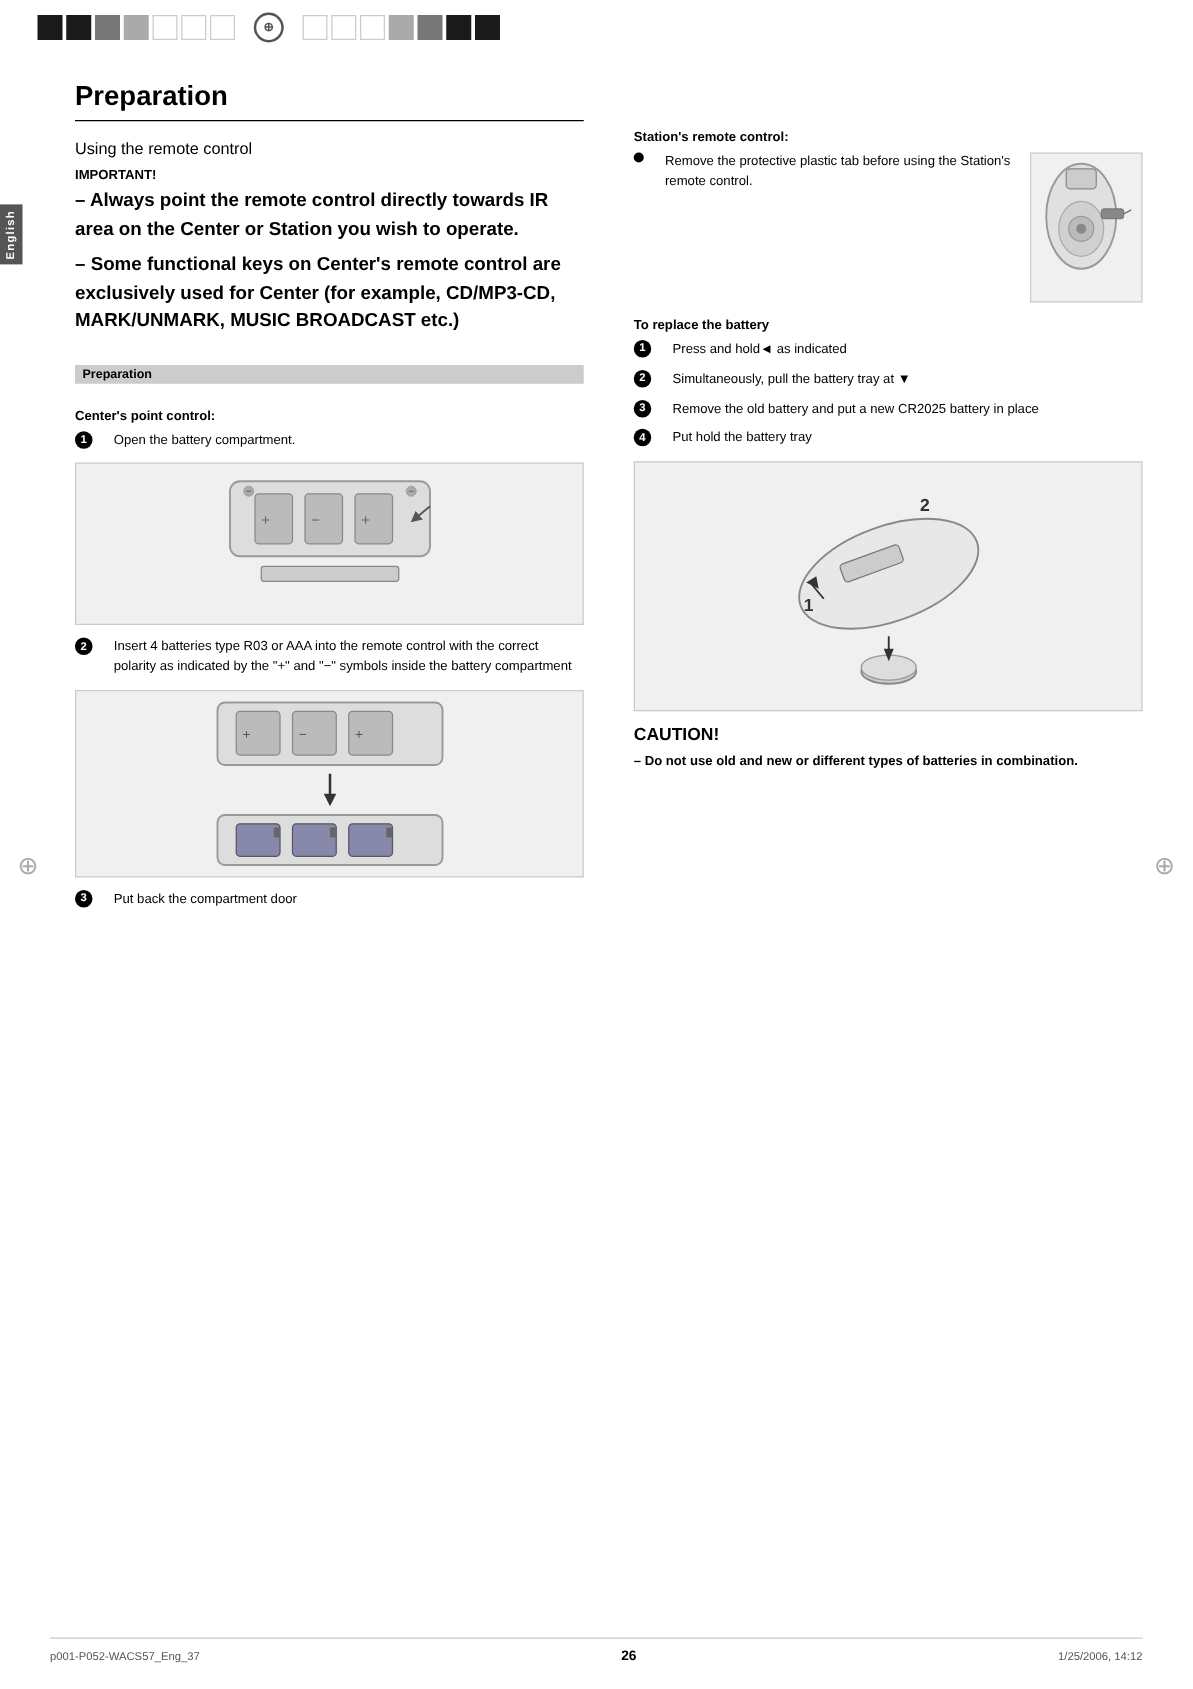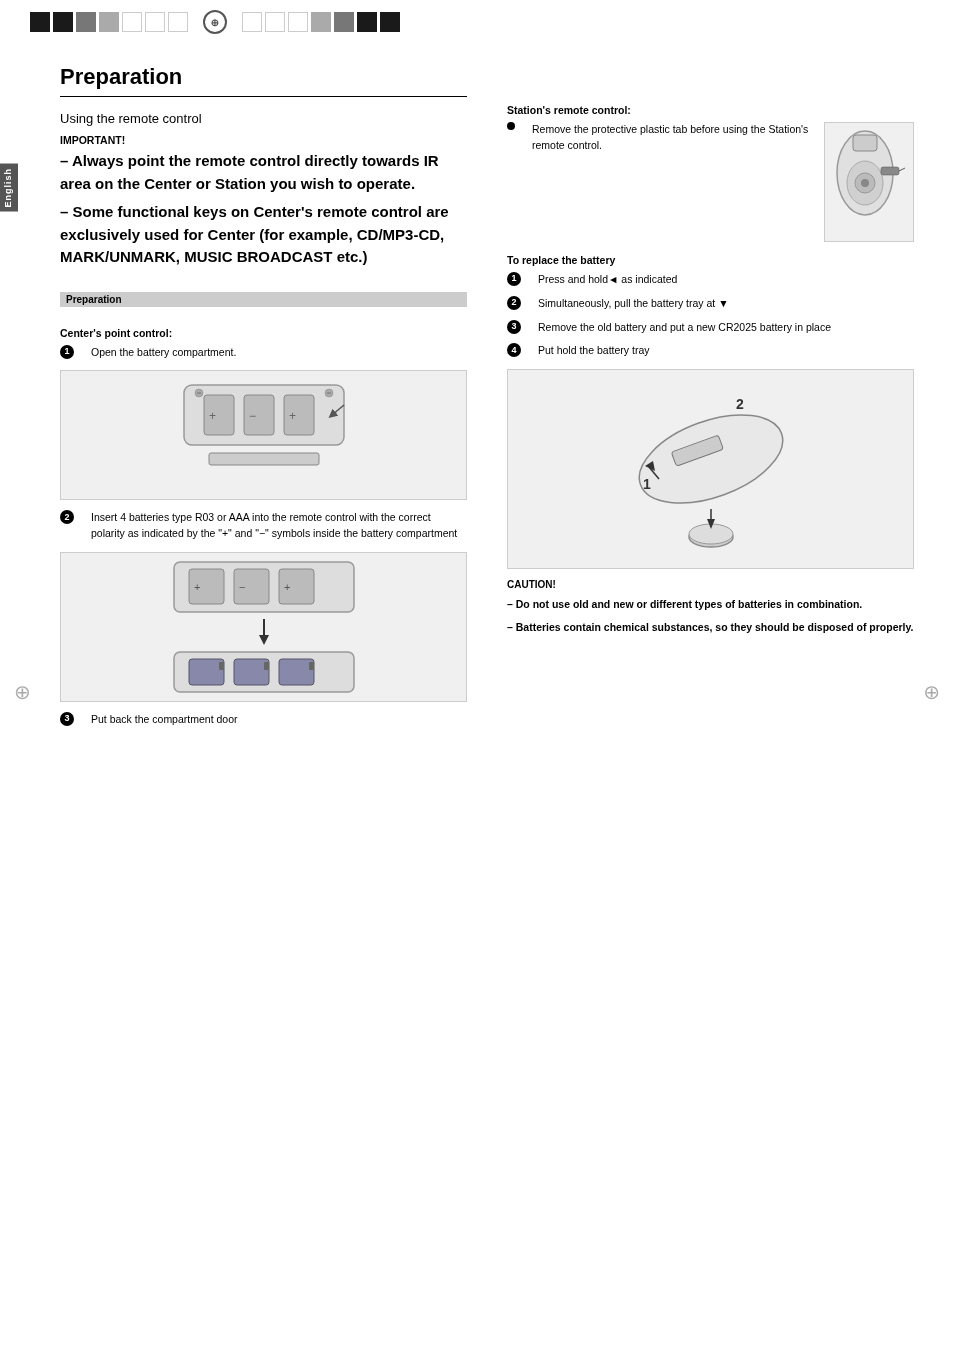--- a/index.html
+++ b/index.html
@@ -163,21 +163,21 @@
       float: right;
       margin-left: 10px;
     }
 
     
     .caution-box {
       margin-top: 10px;
     }
 
     .caution-label {
-      font-size: 10px;
+      font-size: 14px;
       font-weight: bold;
       margin-bottom: 4px;
     }
 
     .caution-text {
       font-size: 10.5px;
       font-weight: bold;
       line-height: 1.6;
     }
 
@@ -454,26 +454,30 @@
             <ellipse cx="120" cy="155" rx="22" ry="10" fill="#ddd" stroke="#999" stroke-width="1"></ellipse>
 
             <line x1="120" y1="130" x2="120" y2="142" stroke="#333" stroke-width="1.5"></line>
             <polygon points="116,140 124,140 120,150" fill="#333"></polygon>
           </svg>
         </div>
 
         <div class="caution-box">
           <div class="caution-label">CAUTION!</div>
           <div class="caution-text" style="margin-top:6px;">– Do not use old and new or different types of batteries in combination.</div>
-          <div class="caution-text" style="margin-top:6px;">– Batteries contain chemical substances, so they should be disposed of properly.</div>
         </div>
 
       </div>
     </div>
 
   </div>
 
   <div style="position:absolute; left:14px; top:680px; font-size:20px; color:#aaa;">⊕</div>
 
   <div style="position:absolute; right:14px; top:680px; font-size:20px; color:#aaa;">⊕</div>
 
+  <div class="footer">
+    <span>p001-P052-WACS57_Eng_37</span>
+    <span class="page-num">26</span>
+    <span>1/25/2006, 14:12</span>
+  </div>
 
 </div>
 
 </body></html>

